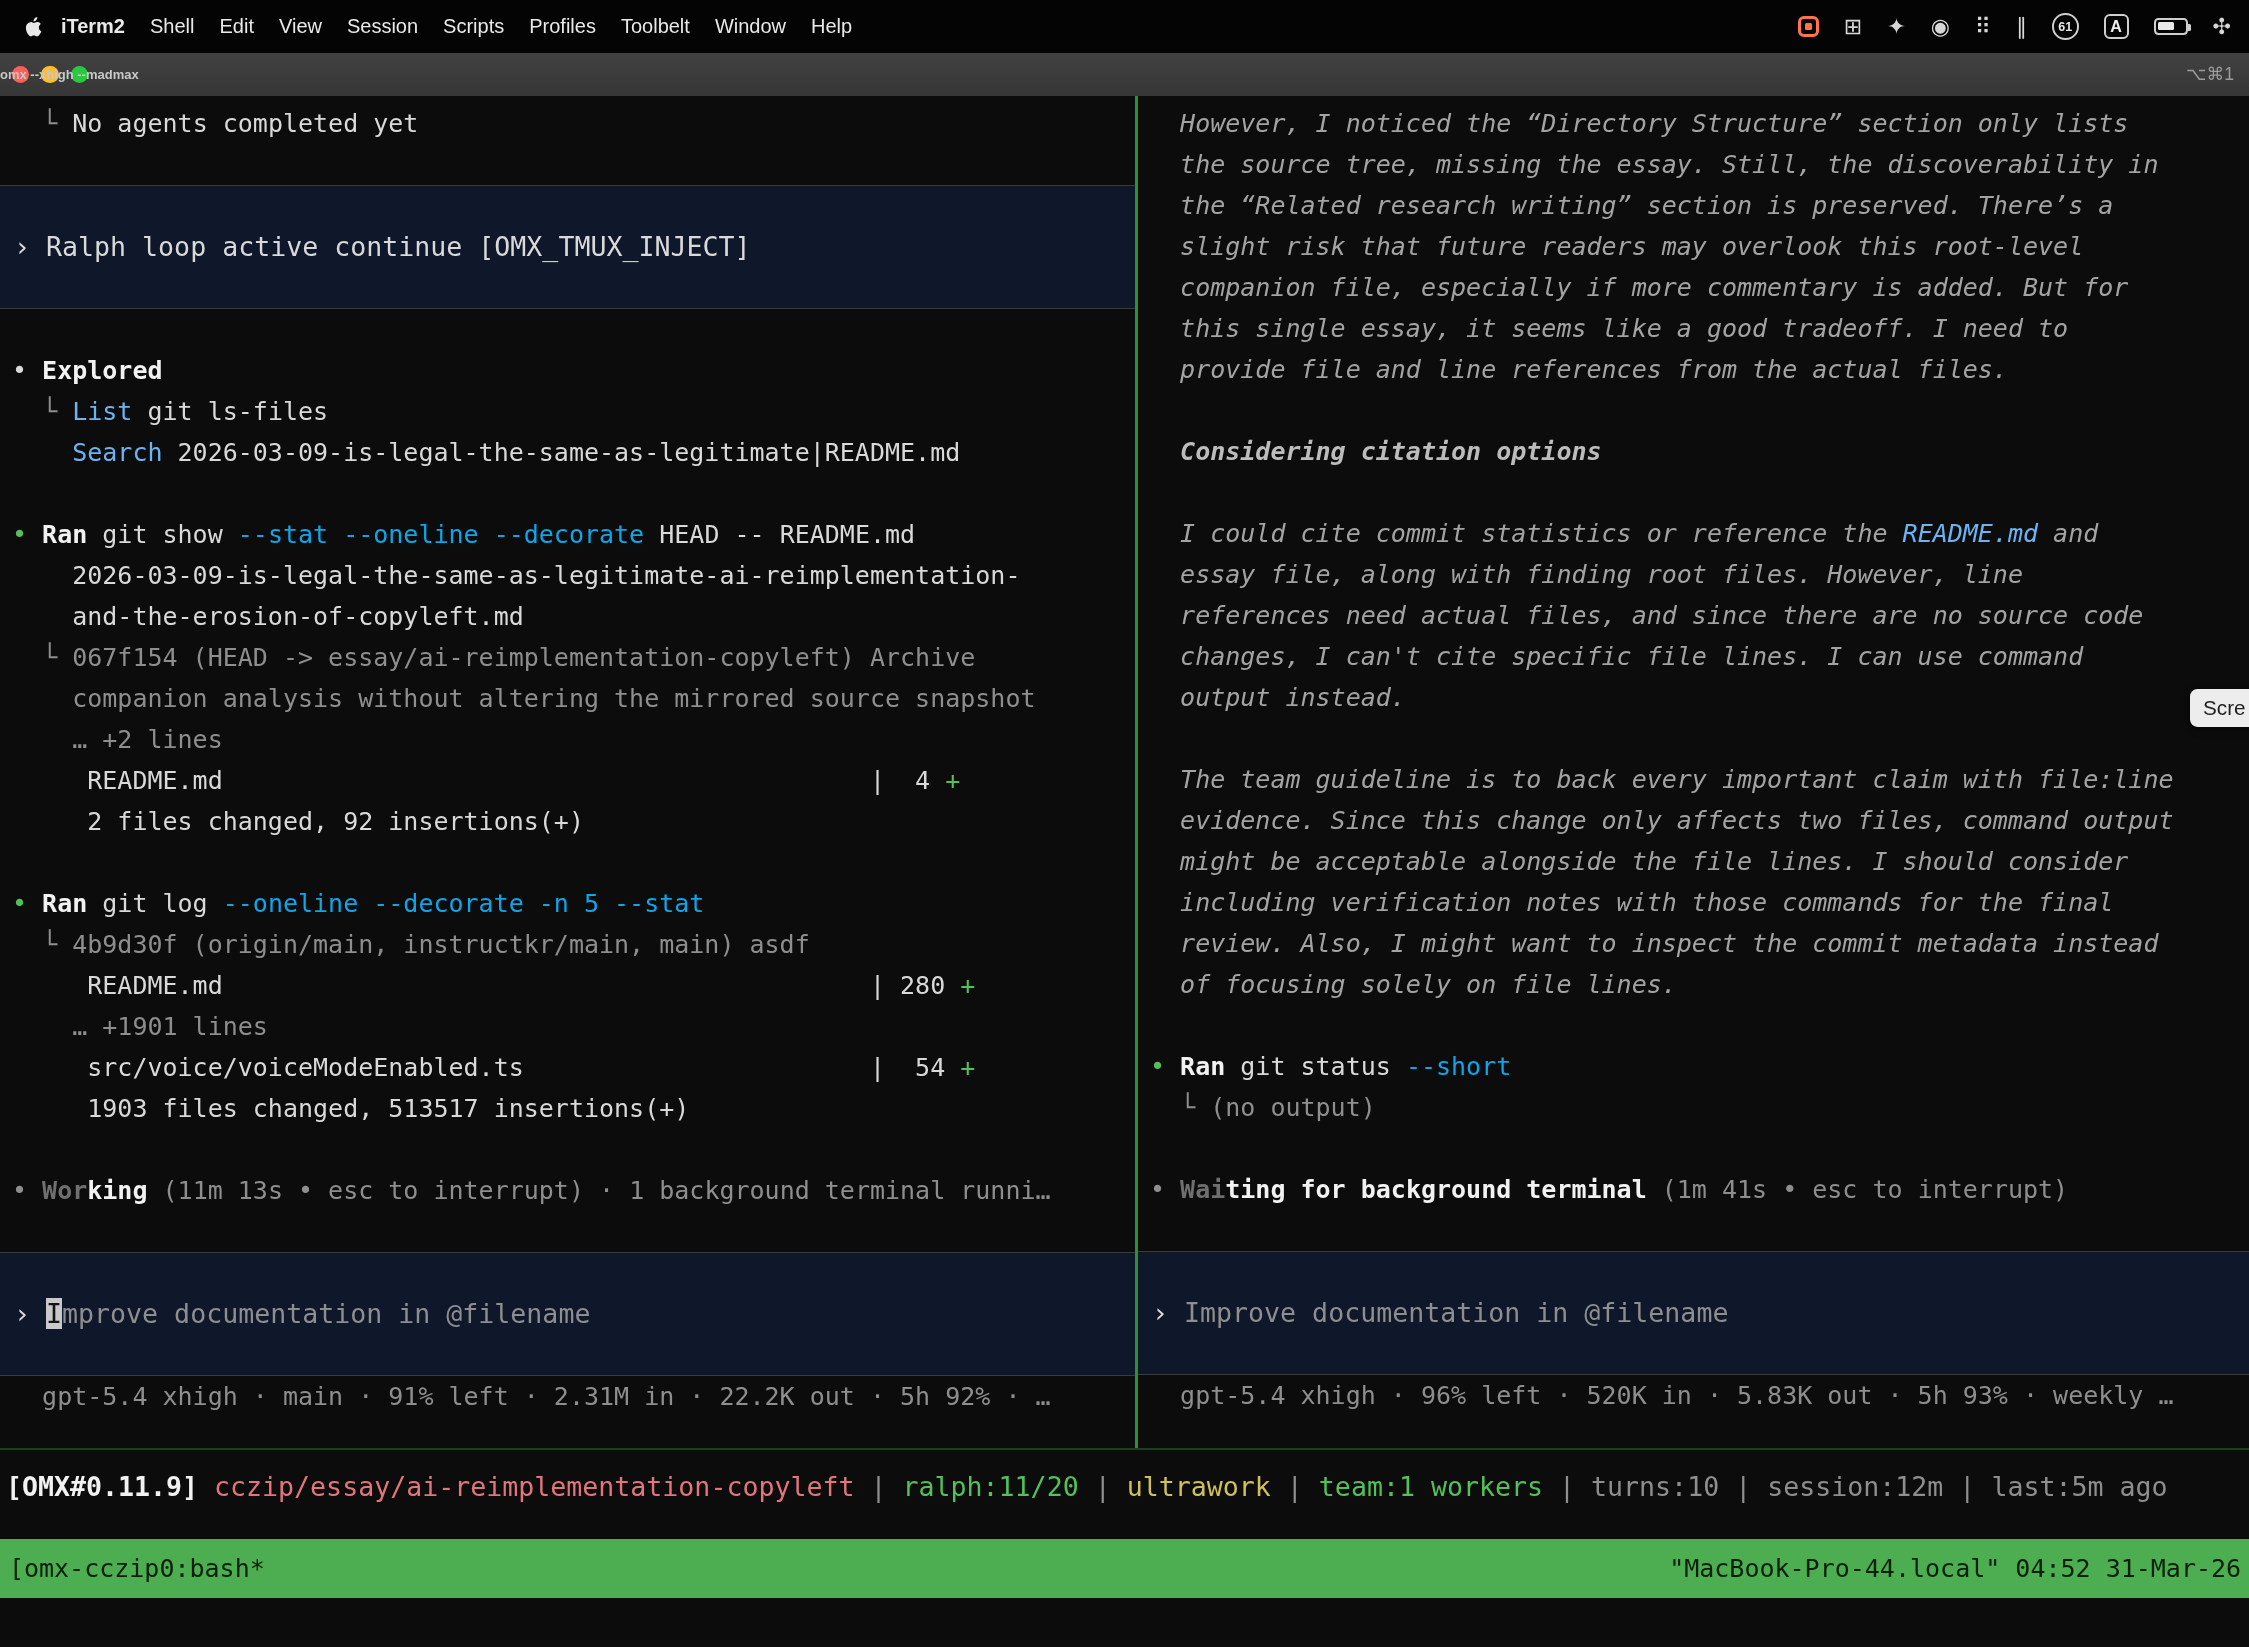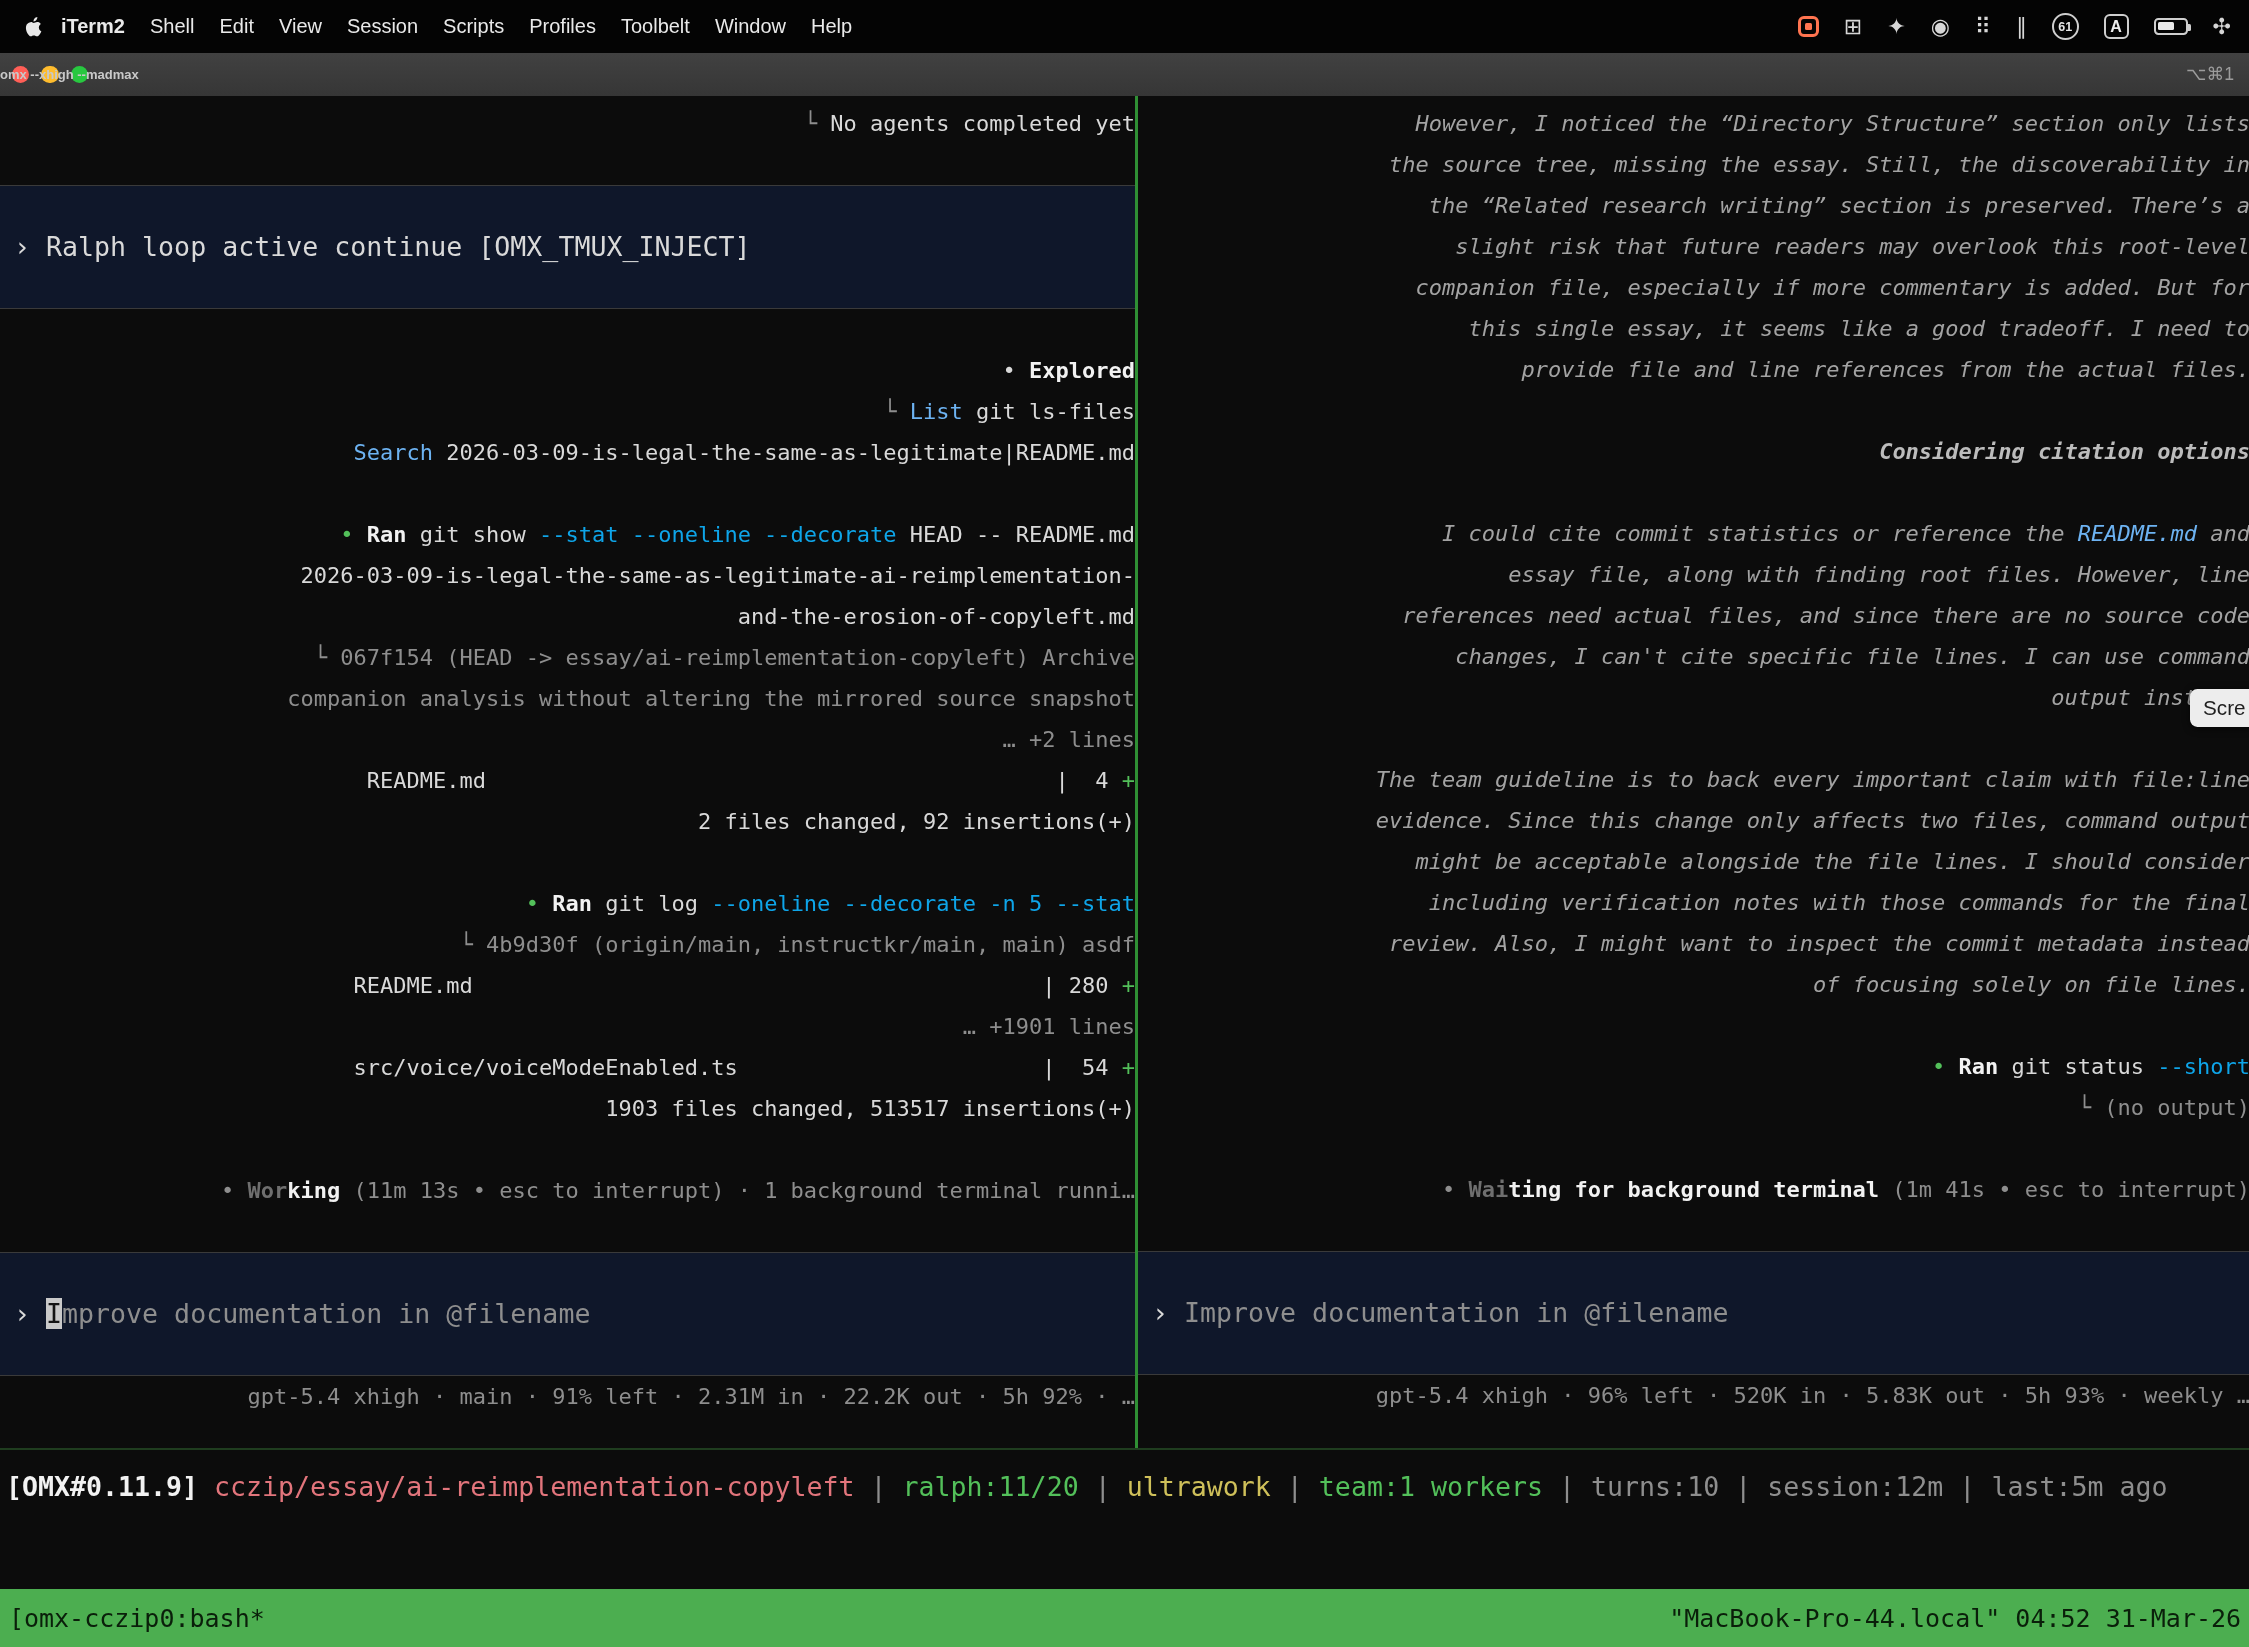--- a/index.html
+++ b/index.html
@@ -30,21 +30,21 @@
   .tl.red{background:#ff5f57;}.tl.yellow{background:#febc2e;}.tl.green{background:#28c840;}
   #window-title{position:absolute;left:0;right:0;text-align:left;color:#c9c9c9;
     font-family:"Liberation Sans",sans-serif;font-size:13px;font-weight:700;}
   #title-shortcut{position:absolute;right:16px;color:#9c9c9c;font-family:"Liberation Sans",sans-serif;font-size:17.7px;}
   
   #panes{position:absolute;top:96px;left:0;width:2250px;height:1352px;background:#0c0c0c;}
   .pane{position:absolute;top:0;height:1352px;overflow:hidden;padding-top:6.6px;box-sizing:border-box;}
   #left-pane{left:0;width:1135px;}
   #pane-divider{position:absolute;left:1135px;top:0;width:3px;height:1352px;background:#2f8f34;}
   #right-pane{left:1138px;width:1112px;}
-  .tline{height:41px;line-height:41px;font-size:22px;white-space:pre;padding-left:22px;color:#d9d9d9;text-align:right;}
+  .tline{height:41px;line-height:41px;font-size:25px;white-space:pre;padding-left:12px;color:#d9d9d9;}
   .tbox{height:124px;box-sizing:border-box;border-top:1.5px solid #3a3a3a;border-bottom:1.5px solid #3a3a3a;
     background:#0f172a;display:flex;align-items:center;}
   .tboxline{font-size:26.6px;white-space:pre;padding-left:14px;line-height:41px;}
   
   .s-fg{color:#d9d9d9}
   .s-b{color:#f2f2f2;font-weight:700}
   .s-dim{color:#8e8e8e}
   .s-dimb{color:#6f6f6f;font-weight:700}
   .s-it{color:#a3a3a3;font-style:italic}
   .s-itb{color:#bcbcbc;font-style:italic;font-weight:700}
@@ -52,21 +52,21 @@
   .s-cyanit{color:#6db3f2;font-style:italic}
   .s-pink{color:#0ea5e9}
   .s-green{color:#53c05a}
   .s-yellow{color:#cfc05a}
   .s-red{color:#e2757c}
   .s-cursor{background:#c9c9c9;color:#141414}
   
   #pane-bottom-line{position:absolute;top:1448px;left:0;width:2250px;height:1.5px;background:#1f3d1f;}
   #omx-status{position:absolute;top:1466px;left:0;width:2250px;height:41px;line-height:41px;
     font-size:26.6px;white-space:pre;padding-left:5.9px;box-sizing:border-box;}
-  #tmux-bar{position:absolute;top:1589px;left:0;width:2250px;height:59px;background:#4cae50;
+  #tmux-bar{position:absolute;top:1539px;left:0;width:2250px;height:59px;background:#4cae50;
     display:flex;align-items:center;justify-content:space-between;box-sizing:border-box;
     padding:0 8.9px;font-size:25px;color:#0a1f0a;white-space:pre;}
   
   #screen-overlay{position:absolute;top:689px;right:0;height:38px;background:#ededed;color:#1f1f1f;
     border-radius:7.4px 0 0 7.4px;display:flex;align-items:center;padding:0 4.4px 0 13.3px;
     font-family:Liberation Sans, sans-serif;font-size:20.7px;box-shadow:0 1.5px 7.4px rgba(0,0,0,.6);}
 </style>
 </head>
 <body>
 

